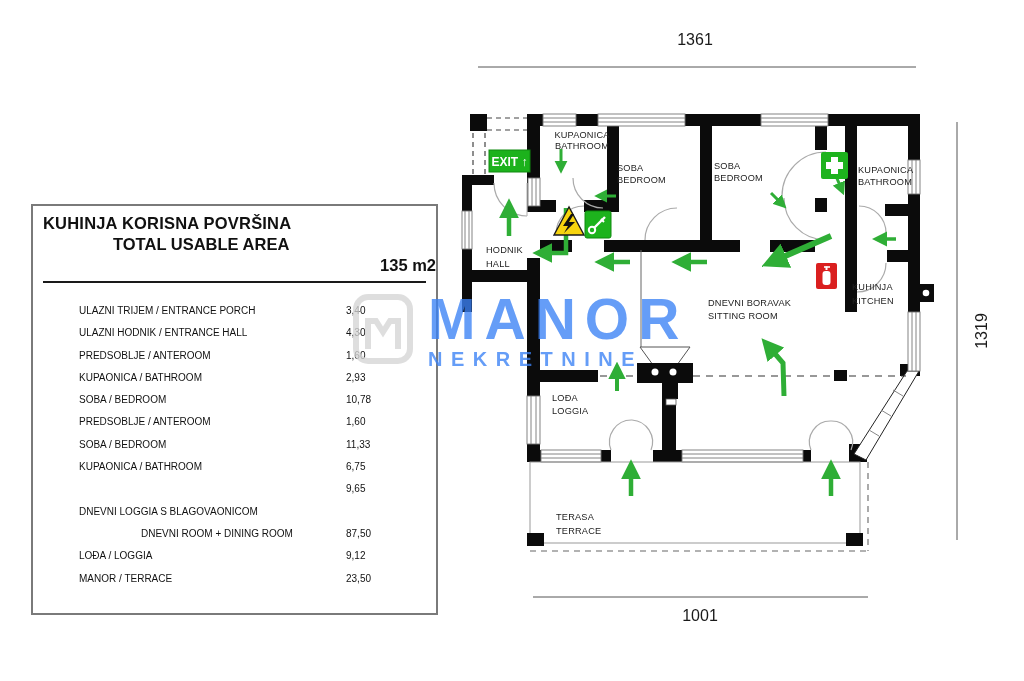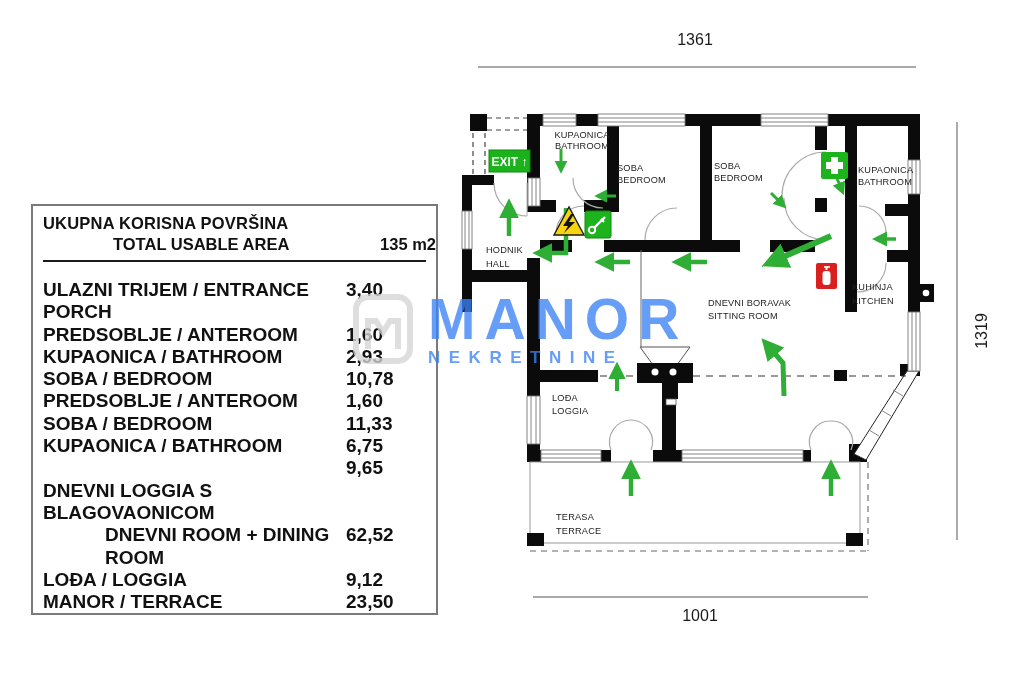--- a/index.html
+++ b/index.html
@@ -2,58 +2,62 @@
 <html><head>
 <meta charset="utf-8">
 <style>
   html,body{margin:0;padding:0;background:#fff;}
   .canvas{position:relative;width:1024px;height:681px;background:#fff;overflow:hidden;
           font-family:"Liberation Sans",sans-serif;color:#111;}
   
   .area-table{position:absolute;left:31px;top:204px;width:407px;height:411px;
               border:2px solid #7a7a7a;box-sizing:border-box;padding:7px 0 0 10px;}
   .t-title{font-weight:bold;font-size:16.5px;line-height:21px;letter-spacing:.2px;}
-  .t-subrow{display:flex;font-weight:bold;font-size:16.5px;line-height:21px;}
+  .t-subrow{display:flex;font-weight:bold;font-size:16.5px;line-height:21px;flex-direction:column;}
   .t-subrow .sub{margin-left:70px;}
   .t-subrow .total{margin-left:auto;}
   .t-rule{border-bottom:2px solid #1a1a1a;margin:5px 10px 0 0;}
   .t-rows{margin-top:17px;}
-  .t-row{display:flex;font-weight:bold;font-size:19px;line-height:22.3px;}
+  .t-row{display:flex;font-weight:normal;font-size:10px;line-height:22.3px;margin-left:36px;}
   .t-row .val{margin-left:auto;min-width:56px;margin-right:34px;}
   .t-row.indent .lbl{padding-left:62px;}
   
   .watermark{position:absolute;left:352px;top:293px;display:flex;align-items:flex-start;
              color:#3b82f6;opacity:.78;z-index:6;pointer-events:none;}
   .wm-text{margin-left:14px;}
   .wm-brand{font-size:57px;font-weight:bold;letter-spacing:9px;line-height:52px;}
-  .wm-sub{font-size:17px;font-weight:bold;letter-spacing:8.5px;margin-top:3px;}
+  .wm-sub{font-size:20px;font-weight:bold;letter-spacing:8.5px;margin-top:3px;}
   
   .plan{position:absolute;left:0;top:0;z-index:2;}
   svg text.rl{font-family:"Liberation Sans",sans-serif;font-size:9.2px;fill:#222;letter-spacing:.2px;}
   svg text.dim{font-family:"Liberation Sans",sans-serif;font-size:16px;fill:#1a1a1a;}
   svg text.exit-t{font-family:"Liberation Sans",sans-serif;font-size:12px;font-weight:bold;fill:#fff;}
 </style>
 </head>
 <body>
 
 <div class="canvas">
 
   <div class="area-table">
-    <div class="t-title">UKUPNA KORISNA POVRŠINA</div>
+    <div class="t-title">KUHINJA KORISNA POVRŠINA</div>
     <div class="t-subrow">
       <span class="sub">TOTAL USABLE AREA</span>
       <span class="total">135 m2</span>
     </div>
     <div class="t-rule"></div>
     <div class="t-rows">
       <div class="t-row">
           <span class="lbl">ULAZNI TRIJEM / ENTRANCE PORCH</span>
           <span class="val">3,40</span>
         </div>
       <div class="t-row">
+          <span class="lbl">ULAZNI HODNIK / ENTRANCE HALL</span>
+          <span class="val">4,30</span>
+        </div>
+      <div class="t-row">
           <span class="lbl">PREDSOBLJE / ANTEROOM</span>
           <span class="val">1,60</span>
         </div>
       <div class="t-row">
           <span class="lbl">KUPAONICA / BATHROOM</span>
           <span class="val">2,93</span>
         </div>
       <div class="t-row">
           <span class="lbl">SOBA / BEDROOM</span>
           <span class="val">10,78</span>
@@ -72,21 +76,21 @@
         </div>
       <div class="t-row">
           <span class="val">9,65</span>
         </div>
       <div class="t-row">
           <span class="lbl">DNEVNI LOGGIA S BLAGOVAONICOM</span>
           <span class="val"></span>
         </div>
       <div class="t-row indent">
           <span class="lbl">DNEVNI ROOM + DINING ROOM</span>
-          <span class="val">62,52</span>
+          <span class="val">87,50</span>
         </div>
       <div class="t-row">
           <span class="lbl">LOĐA / LOGGIA</span>
           <span class="val">9,12</span>
         </div>
       <div class="t-row">
           <span class="lbl">MANOR / TERRACE</span>
           <span class="val">23,50</span>
         </div>
     </div>

